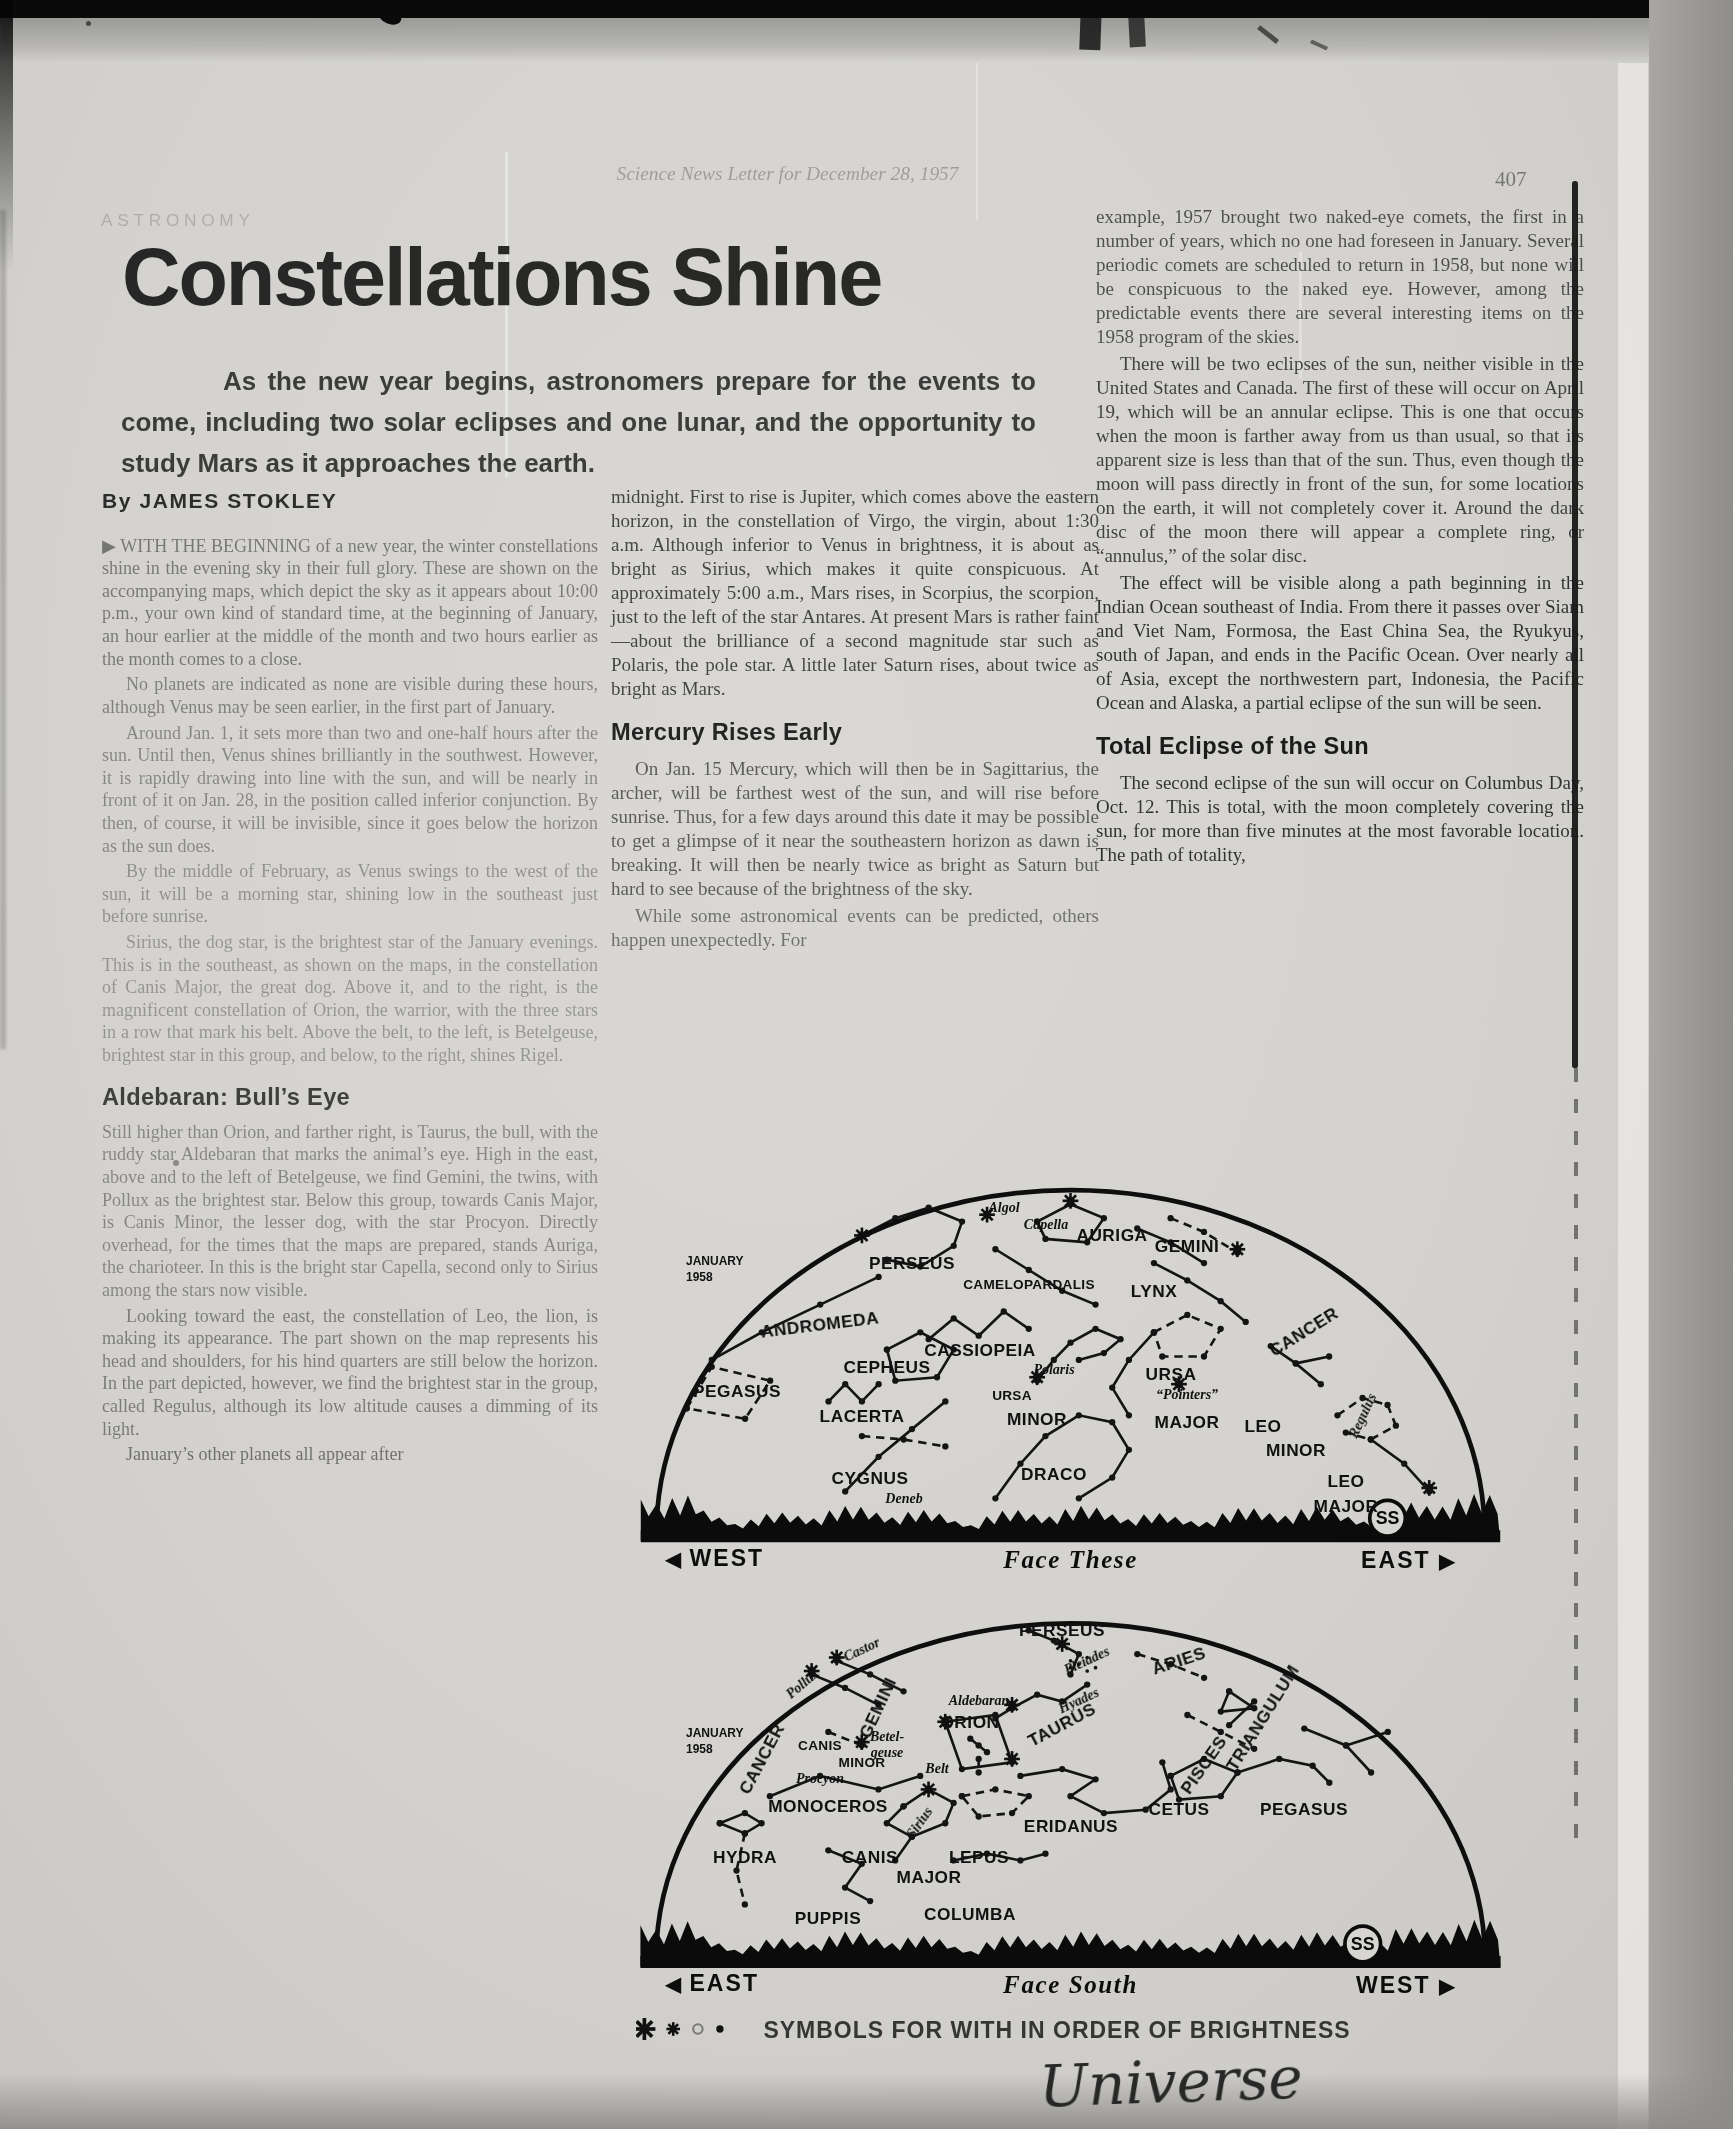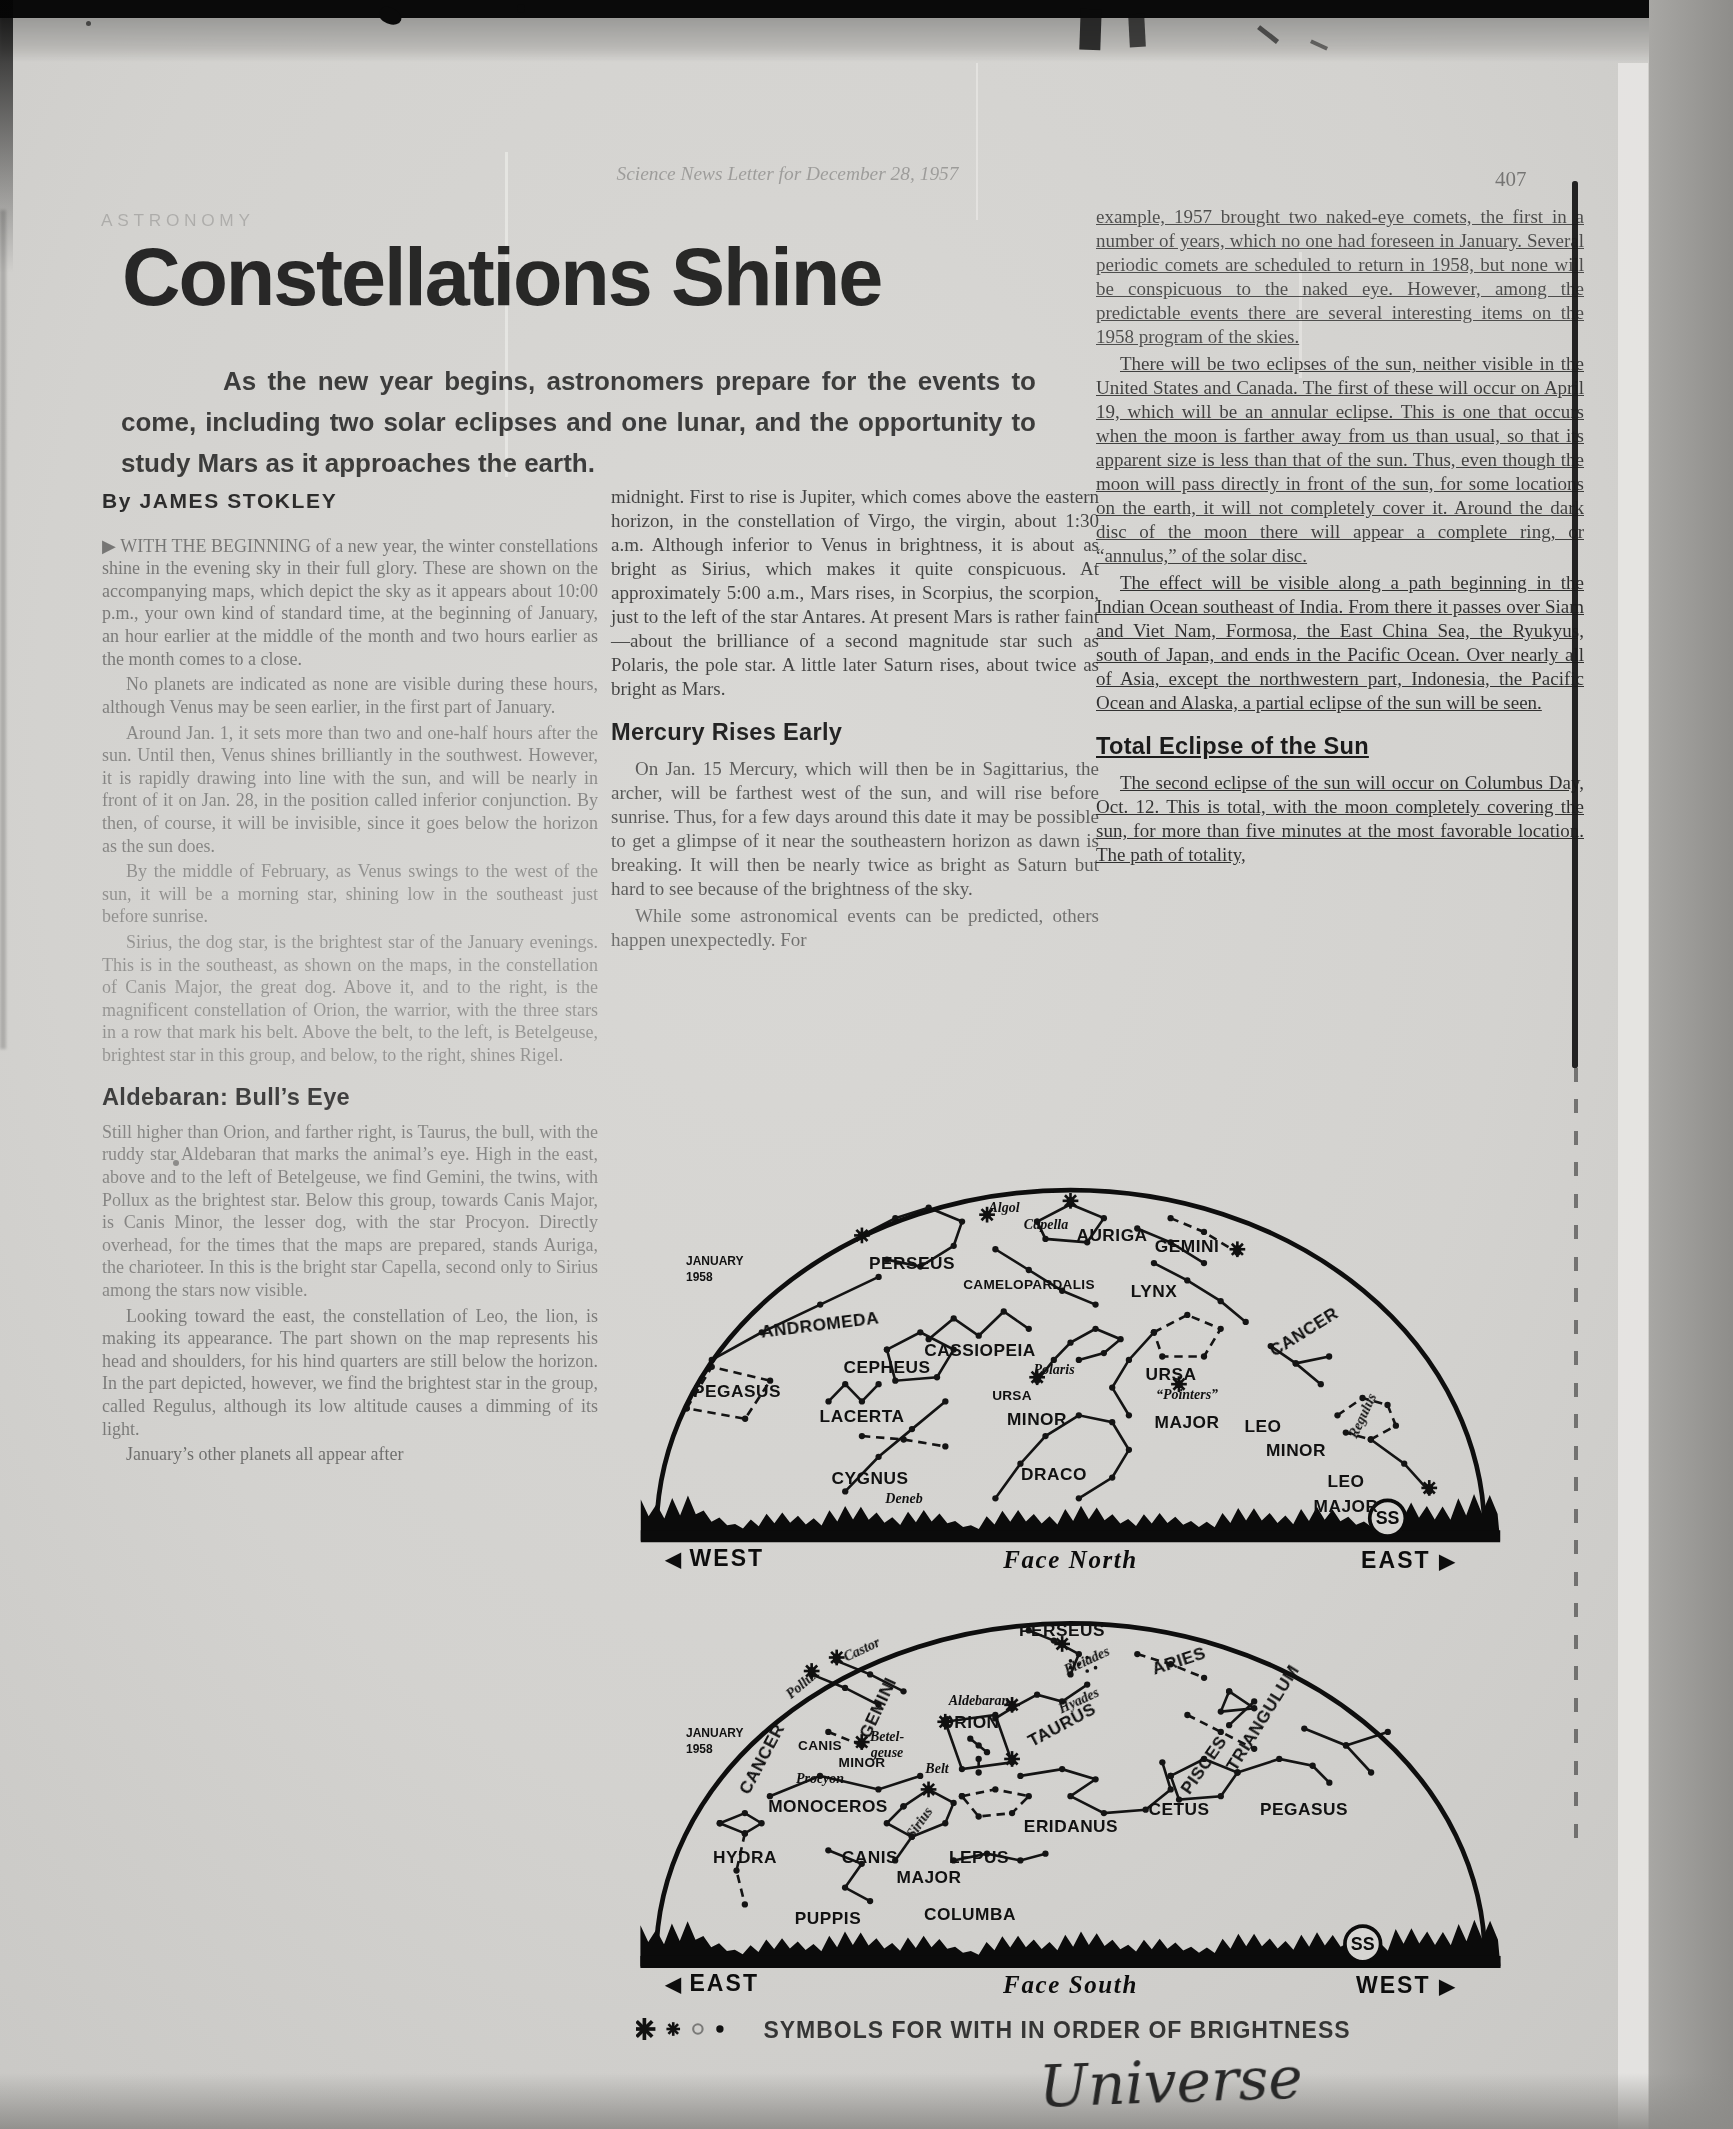--- a/index.html
+++ b/index.html
@@ -39,21 +39,21 @@
   .headline{position:absolute;left:122px;top:231px;width:892px;margin:0;white-space:nowrap;
            font-family:"Liberation Sans",sans-serif;font-weight:bold;font-size:81px;
            letter-spacing:-2.1px;filter:blur(0.3px);opacity:.93;}
   .subtitle{position:absolute;left:121px;top:361px;width:915px;margin:0;
            font-family:"Liberation Sans",sans-serif;font-weight:bold;font-size:26px;line-height:41px;
            text-align:justify;text-indent:102px;filter:blur(0.3px);opacity:.82;}
   
   .col{position:absolute;font-size:19px;line-height:24px;}
   .col-left{left:102px;top:490px;width:496px;font-size:18px;line-height:22.6px;}
   .col-mid{left:611px;top:485px;width:488px;}
-  .col-right{left:1096px;top:205px;width:488px;text-decoration:underline;}
+  .col-right{left:1096px;top:205px;width:488px;}
   .blk{filter:blur(0.2px);}
   .blk.faint{filter:blur(0.5px);}
   .p{text-align:justify;text-indent:24px;margin:0 0 3.1px 0;}
   .p.noind{text-indent:0;}
   .byline{font-family:"Liberation Sans",sans-serif;font-weight:bold;font-size:21px;
           letter-spacing:1.6px;margin:0 0 22px 0;}
   .h{font-family:"Liberation Sans",sans-serif;font-weight:bold;font-size:23.6px;
      letter-spacing:0.3px;margin:19px 0 12.6px 0;}
   
   .chart{position:absolute;overflow:visible;}
@@ -325,21 +325,21 @@
       <div class="clabel scr" style="left: 710px; top: 229px; transform: translate(-50%, -50%) rotate(-65deg);">Regulus</div>
       <div class="clabel c" style="left: 693px; top: 294px; transform: translate(-50%, -50%);">LEO</div>
       <div class="clabel c" style="left: 693px; top: 319px; transform: translate(-50%, -50%);">MAJOR</div>
       <div class="clabel c" style="left: 84px; top: 204px; transform: translate(-50%, -50%);">PEGASUS</div>
       <div class="clabel c" style="left: 209px; top: 229px; transform: translate(-50%, -50%);">LACERTA</div>
       <div class="clabel c" style="left: 217px; top: 291px; transform: translate(-50%, -50%);">CYGNUS</div>
       <div class="clabel scr" style="left: 251px; top: 312px; transform: translate(-50%, -50%);">Deneb</div>
       <div class="clabel c" style="left: 401px; top: 287px; transform: translate(-50%, -50%);">DRACO</div>
       <div class="compass-row" style="top: 358px;">
         <span class="compass-left"><span class="arrow">◀</span> WEST</span>
-        <span class="face-label">Face North</span>
+        <span class="face-label">Face These</span>
         <span class="compass-right">EAST <span class="arrow">▶</span></span>
       </div>
     </div>
   <div class="chart chart-south">
       <svg width="835" height="385" viewBox="0 0 1592 733">
         <polyline points="557.2,193.5 652.72,180.6 684.56,270.9 589.04,283.8 557.2,193.5" fill="none" stroke="#141414" stroke-width="5"></polyline>
         <circle cx="557.2" cy="193.5" r="6" fill="#141414"></circle>
         <circle cx="652.72" cy="180.6" r="6" fill="#141414"></circle>
         <circle cx="684.56" cy="270.9" r="6" fill="#141414"></circle>
         <circle cx="589.04" cy="283.8" r="6" fill="#141414"></circle>

